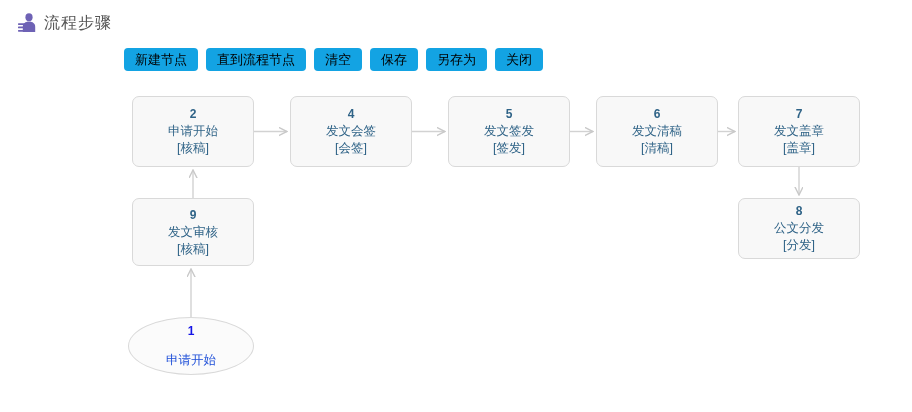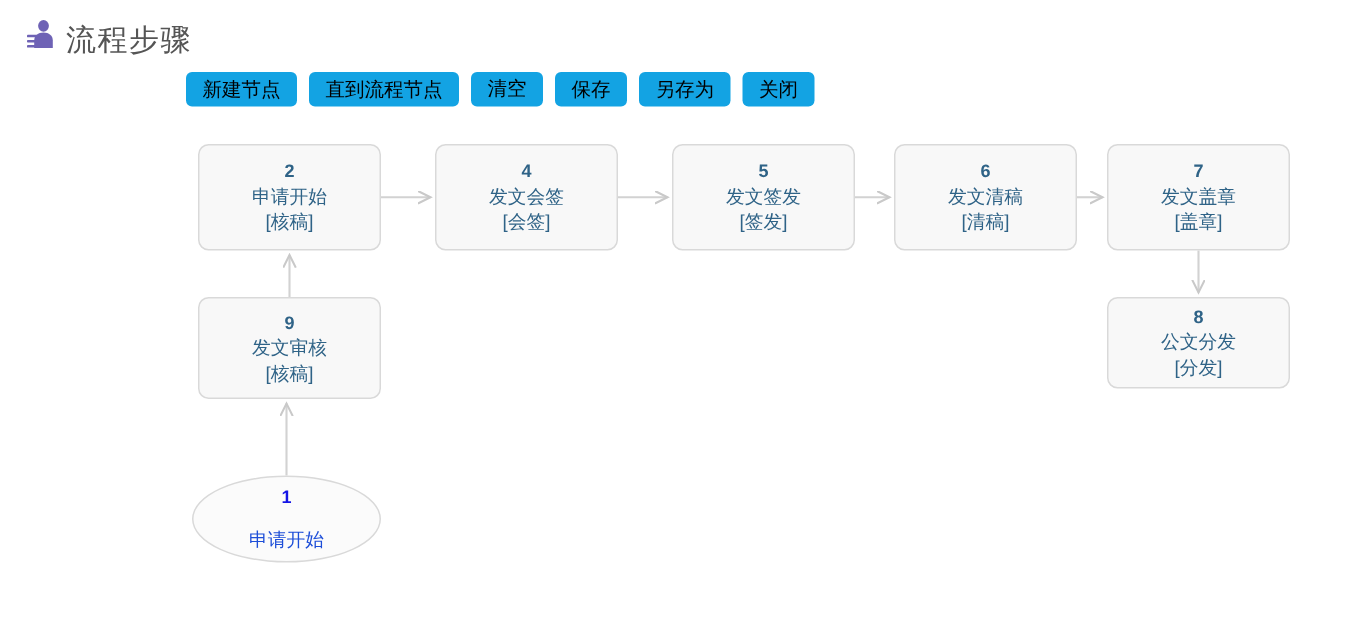--- a/index.html
+++ b/index.html
@@ -27,21 +27,21 @@
     position: absolute;
     left: 16px;
     top: 12px;
     width: 22px;
     height: 22px;
   }
   #header-title {
     position: absolute;
     left: 44px;
     top: 13px;
-    font-size: 20px;
+    font-size: 16px;
     color: #555555;
     letter-spacing: 1px;
     white-space: nowrap;
   }
 
   
   #toolbar {
     position: absolute;
     left: 124px;
     top: 48px;
@@ -123,21 +123,21 @@
       <rect x="2" y="14.6" width="7.5" height="1.7" rx="0.6" fill="#6e62b5"></rect>
       <rect x="2" y="18.0" width="7.5" height="1.7" rx="0.6" fill="#6e62b5"></rect>
     </svg>
   </span>
   <span id="header-title">流程步骤</span>
 </div>
 
 <div id="toolbar">
     <button class="tbtn" style="background: rgb(19, 163, 227);">新建节点</button>
     <button class="tbtn" style="background: rgb(19, 163, 227);">直到流程节点</button>
-    <button class="tbtn" style="background: rgb(19, 163, 227); font-family: Liberation Mono, monospace;">清空</button>
+    <button class="tbtn" style="background: rgb(19, 163, 227);">清空</button>
     <button class="tbtn" style="background: rgb(19, 163, 227);">保存</button>
     <button class="tbtn" style="background: rgb(19, 163, 227);">另存为</button>
     <button class="tbtn" style="background: rgb(19, 163, 227);">关闭</button>
   </div>
 
 <div id="canvas">
   <svg id="edges" xmlns="http://www.w3.org/2000/svg">
     <defs>
       <marker id="arrowhead" markerWidth="7" markerHeight="7" refX="6" refY="3" orient="auto" markerUnits="strokeWidth">
         <path d="M0,0 L6,3 L0,6" fill="none" stroke="#c9c9c9" stroke-width="1"></path>

